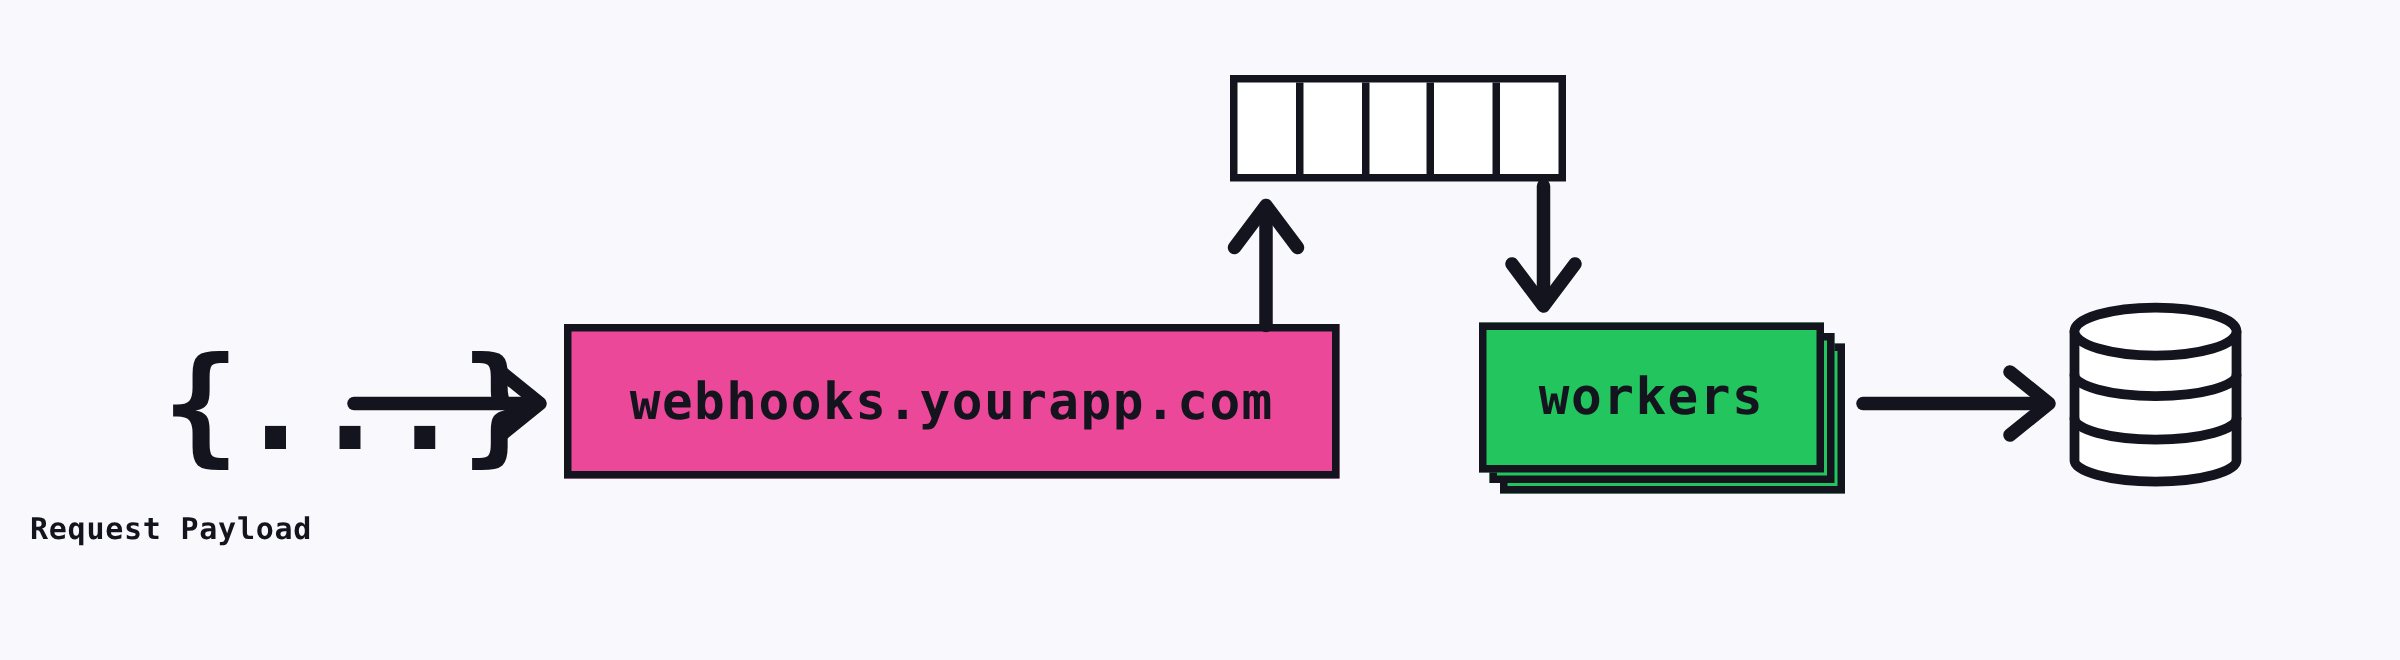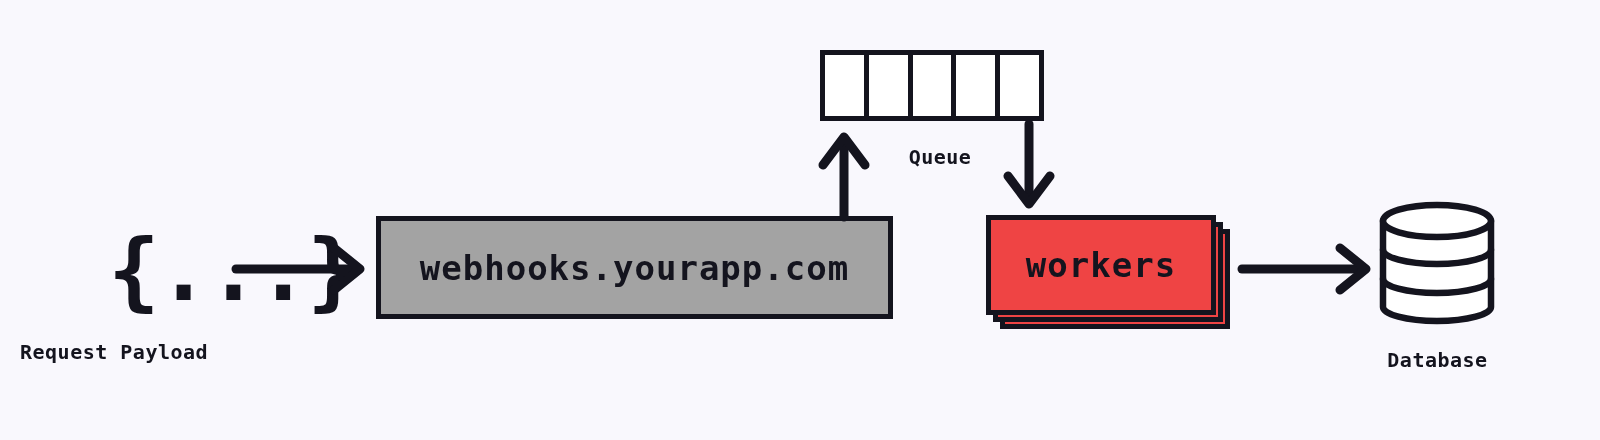--- a/index.html
+++ b/index.html
@@ -39,21 +39,21 @@
     top: 340px;
     width: 300px;
     text-align: left;
     font-size: 20px;
     font-weight: bold;
     letter-spacing: 0.5px;
   }
 
   
   .node-box {
-    background: #a3a3a3;
+    background: #ec4899;
     border: 5px solid #14141e;
     box-sizing: border-box;
     display: flex;
     align-items: center;
     justify-content: center;
   }
   .node-box .node-text {
     font-size: 34px;
     font-weight: bold;
     letter-spacing: 1px;
@@ -68,21 +68,21 @@
 
   
   #workers-stack {
     left: 986px;
     top: 215px;
     width: 245px;
     height: 105px;
   }
   #workers-stack .stack-layer {
     position: absolute;
-    background: #ef4444;
+    background: #22c55e;
     border: 5px solid #14141e;
     box-sizing: border-box;
     width: 230px;
     height: 100px;
   }
   #workers-layer-back  { left: 14px; top: 14px; z-index: 1; }
   #workers-layer-mid   { left: 7px;  top: 7px;  z-index: 2; }
   #workers-layer-front { left: 0;    top: 0;    z-index: 3;
                          display: flex; align-items: center; justify-content: center; }
   #workers-layer-front .node-text { font-size: 34px; font-weight: bold; letter-spacing: 1px; }
@@ -161,21 +161,20 @@
   </svg>
 
   <div class="abs" id="queue-box">
     <div class="queue-cell"></div>
     <div class="queue-cell"></div>
     <div class="queue-cell"></div>
     <div class="queue-cell"></div>
     <div class="queue-cell"></div>
   </div>
 
-  <div class="abs" id="queue-label">Queue</div>
 
   <svg class="arrow-svg" id="arrow-queue-workers" width="52" height="88" viewBox="0 0 52 88">
     <g fill="none" stroke="#14141e" stroke-width="9" stroke-linecap="round" stroke-linejoin="round">
       <line x1="26" y1="4" x2="26" y2="80"></line>
       <polyline points="5,56 26,84 47,56"></polyline>
     </g>
   </svg>
 
   <div class="abs" id="workers-stack">
     <div class="stack-layer" id="workers-layer-back"></div>
@@ -194,15 +193,14 @@
 
   <svg class="abs" id="database-icon" viewBox="0 0 118 128">
     <g fill="#ffffff" stroke="#14141e" stroke-width="6.5" stroke-linecap="round" stroke-linejoin="round">
       <path d="M5,21 L5,107 C5,114 28,121 59,121 C90,121 113,114 113,107 L113,21 Z"></path>
       <ellipse cx="59" cy="21" rx="54" ry="16"></ellipse>
       <path d="M5,50 C5,57 28,64 59,64 C90,64 113,57 113,50" fill="none"></path>
       <path d="M5,79 C5,86 28,93 59,93 C90,93 113,86 113,79" fill="none"></path>
     </g>
   </svg>
 
-  <div class="abs" id="database-label">Database</div>
 
 </div>
 
 </body></html>

